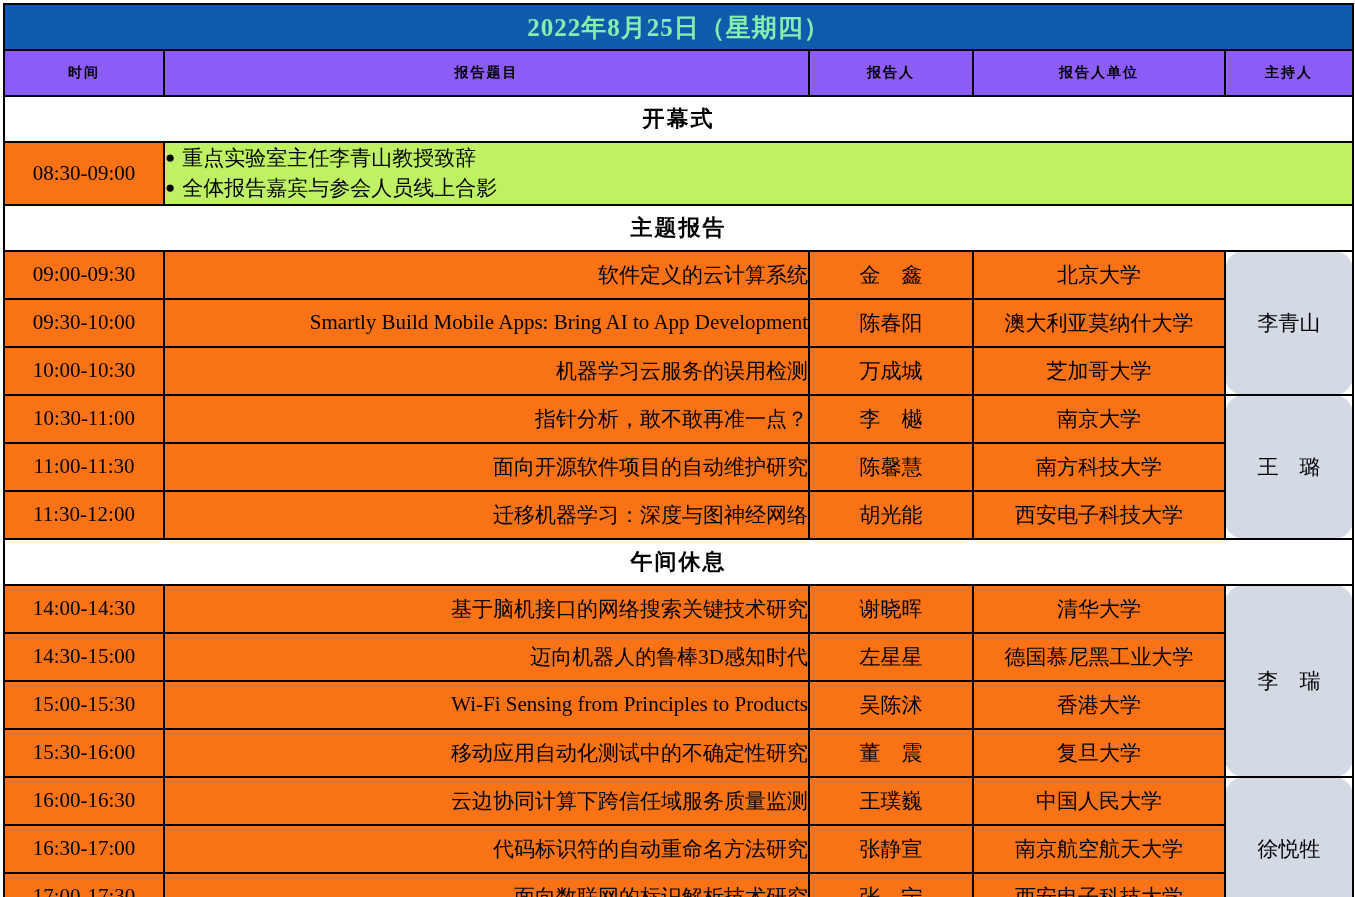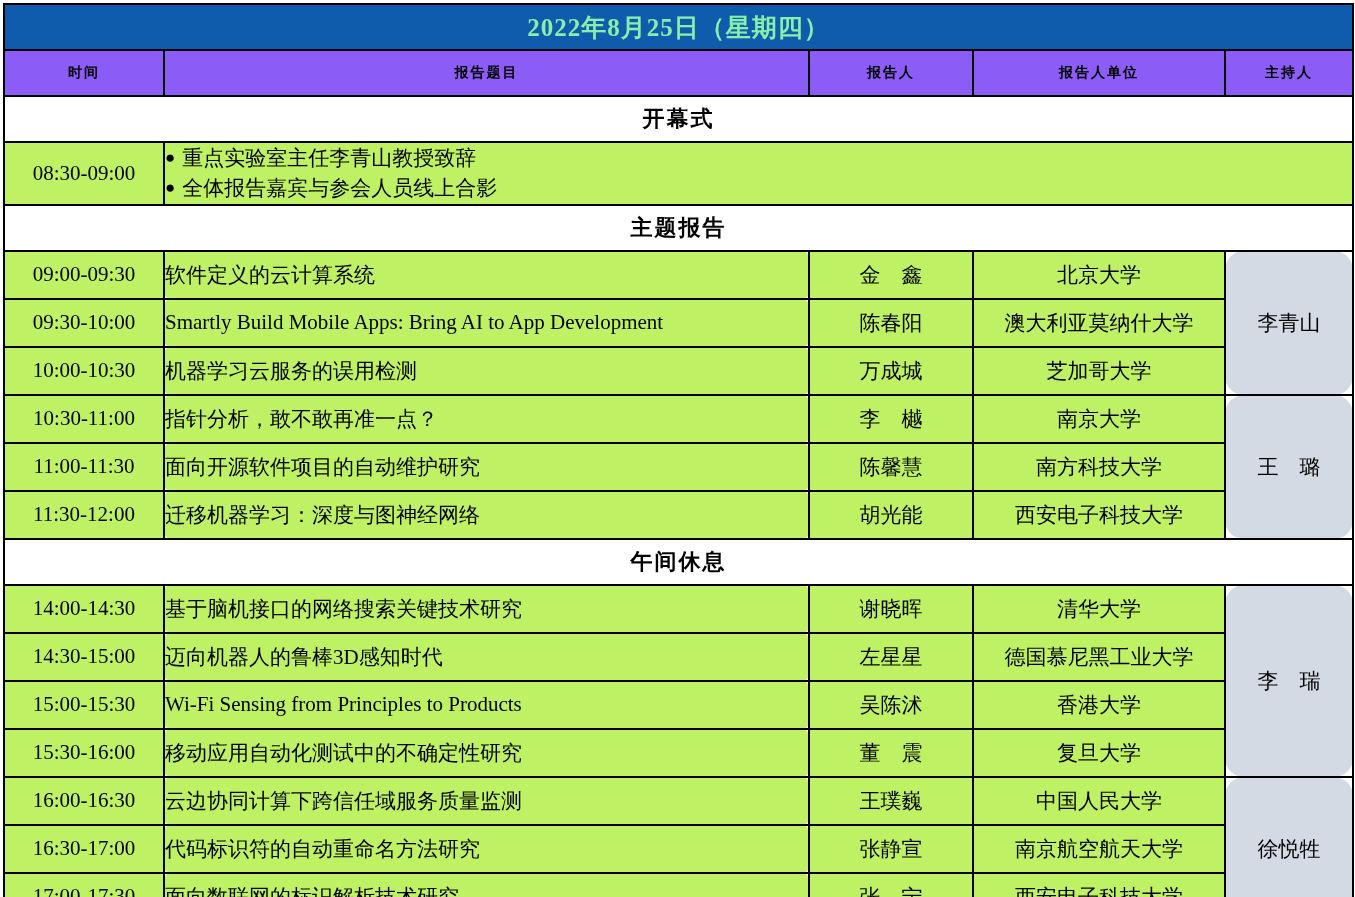--- a/index.html
+++ b/index.html
@@ -62,31 +62,30 @@
     text-align: center;
     font-size: 22px;
     font-weight: bold;
     height: 44px;
     letter-spacing: 2px;
     border-radius: 12px;
   }
 
   
   .cell {
-    background: #bef264;
+    background: #f97316;
     font-size: 21px;
     height: 46px;
   }
   .cell-time {
     text-align: center;
   }
   .cell-title {
-    text-align: left;
+    text-align: right;
     padding-left: 14px;
-    border-radius: 7px;
   }
   .cell-person {
     text-align: center;
   }
   .cell-org {
     text-align: center;
     padding-left: 12px;
   }
 
   

